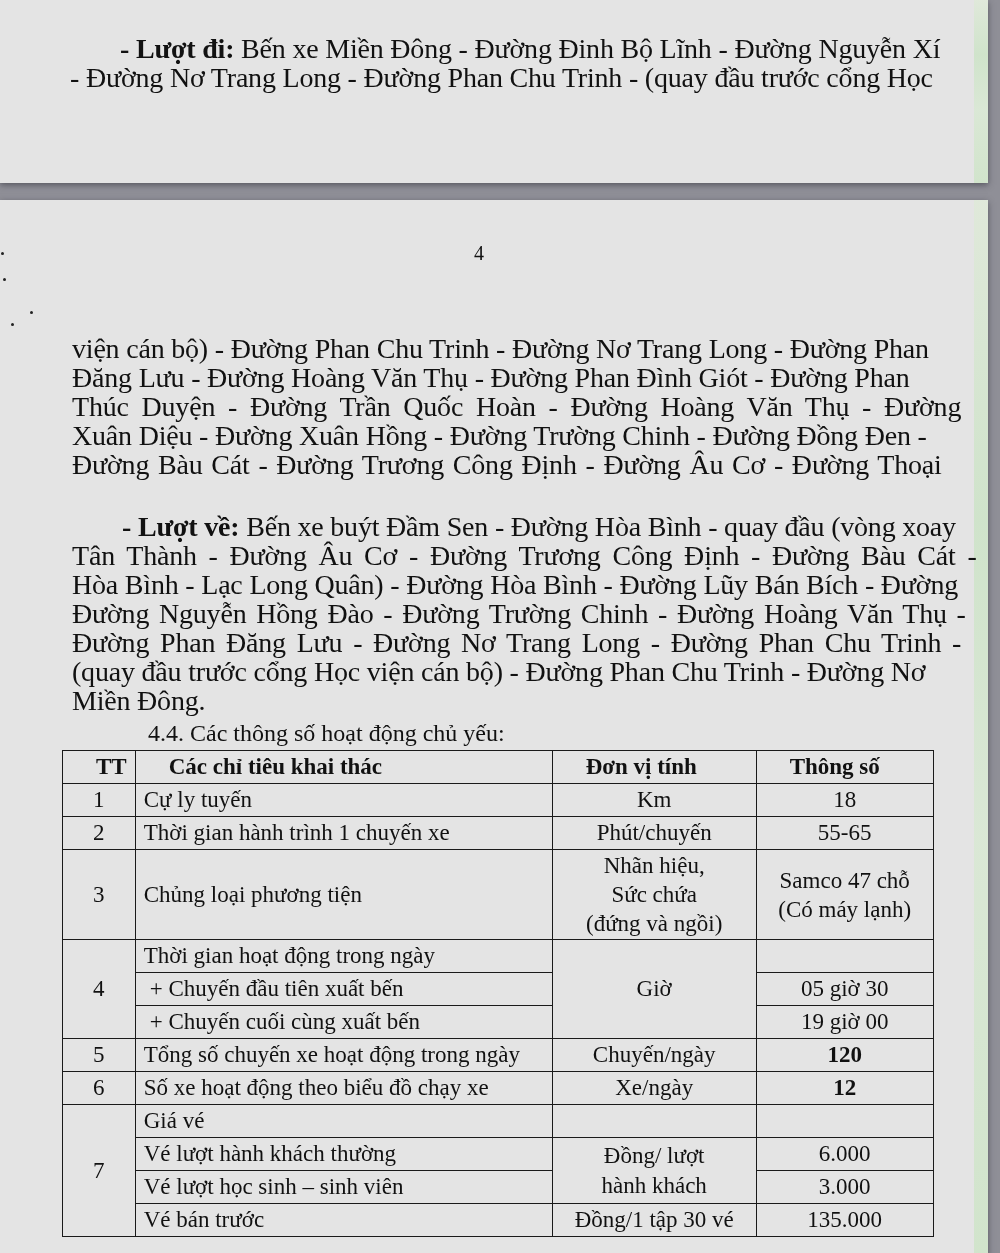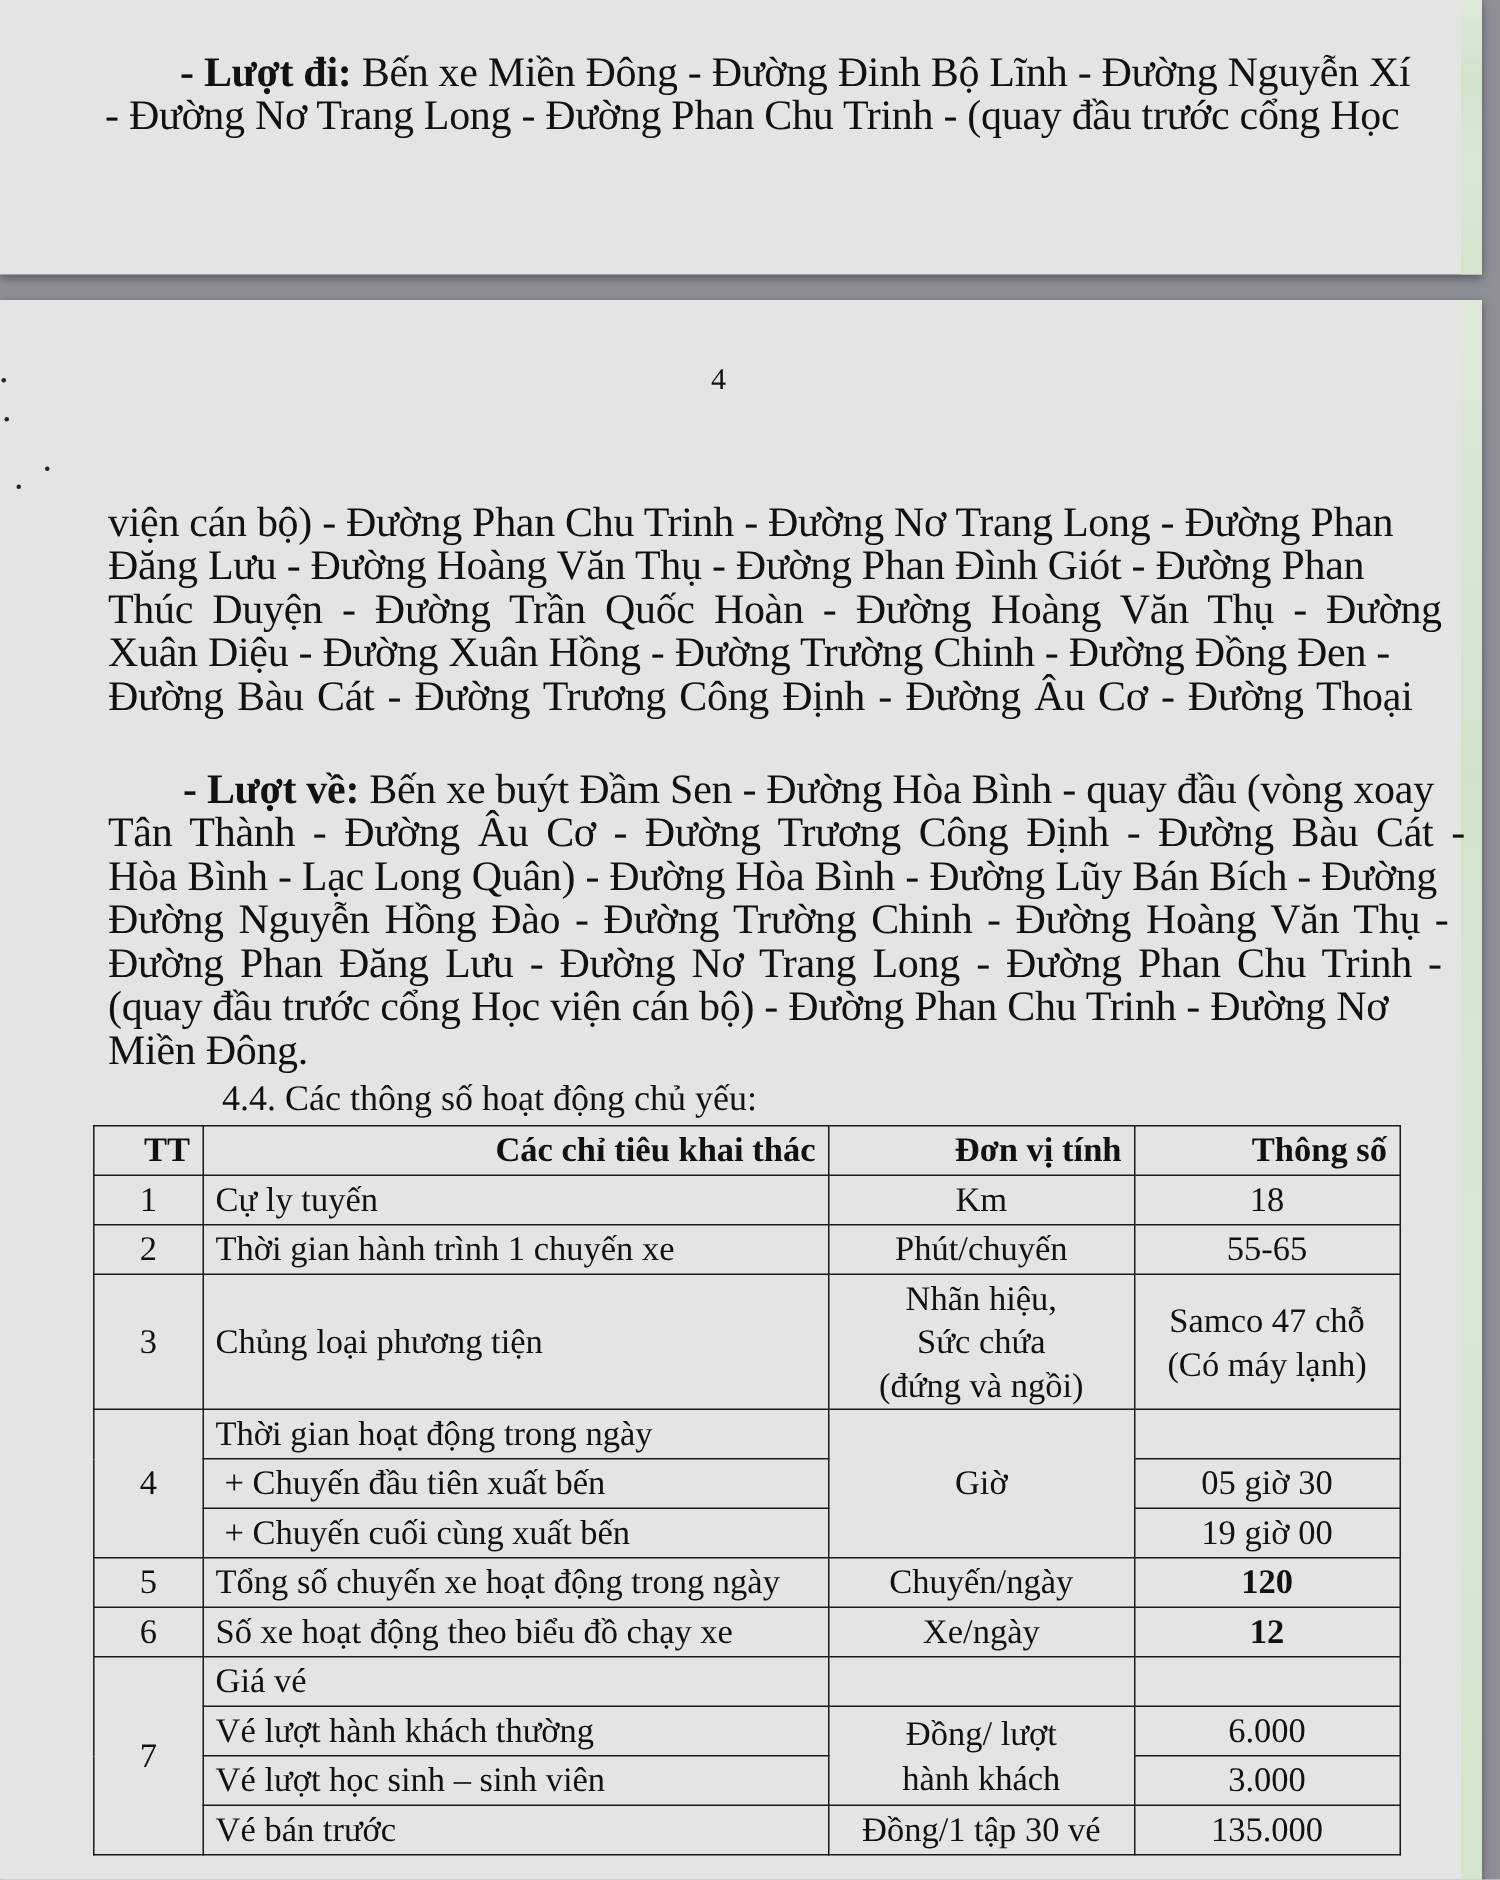--- a/index.html
+++ b/index.html
@@ -31,21 +31,21 @@
   .section-title { position: absolute; left: 104px; top: 720px; font-size: 24px; font-weight: normal; margin-left: 44px; }
 
   table.params {
     position: absolute; left: 62px; top: 750px; border-collapse: collapse;
     font-size: 23px; table-layout: fixed;
   }
   table.params td, table.params th {
     border: 1.6px solid #1a1a1a; padding: 0 8px; height: 32px; line-height: 26px;
     vertical-align: middle;
   }
-  table.params th { font-weight: bold; text-align: right; padding-left: 33px; }
+  table.params th { font-weight: bold; text-align: left; padding-left: 33px; }
   .c { text-align: center; }
   .l { text-align: left; }
   .bold { font-weight: bold; }
 </style>
 </head>
 <body>
 
 <div class="page page-top">
   <div class="green-edge"></div>
   <div class="line" style="left:120px; top:6px;">

